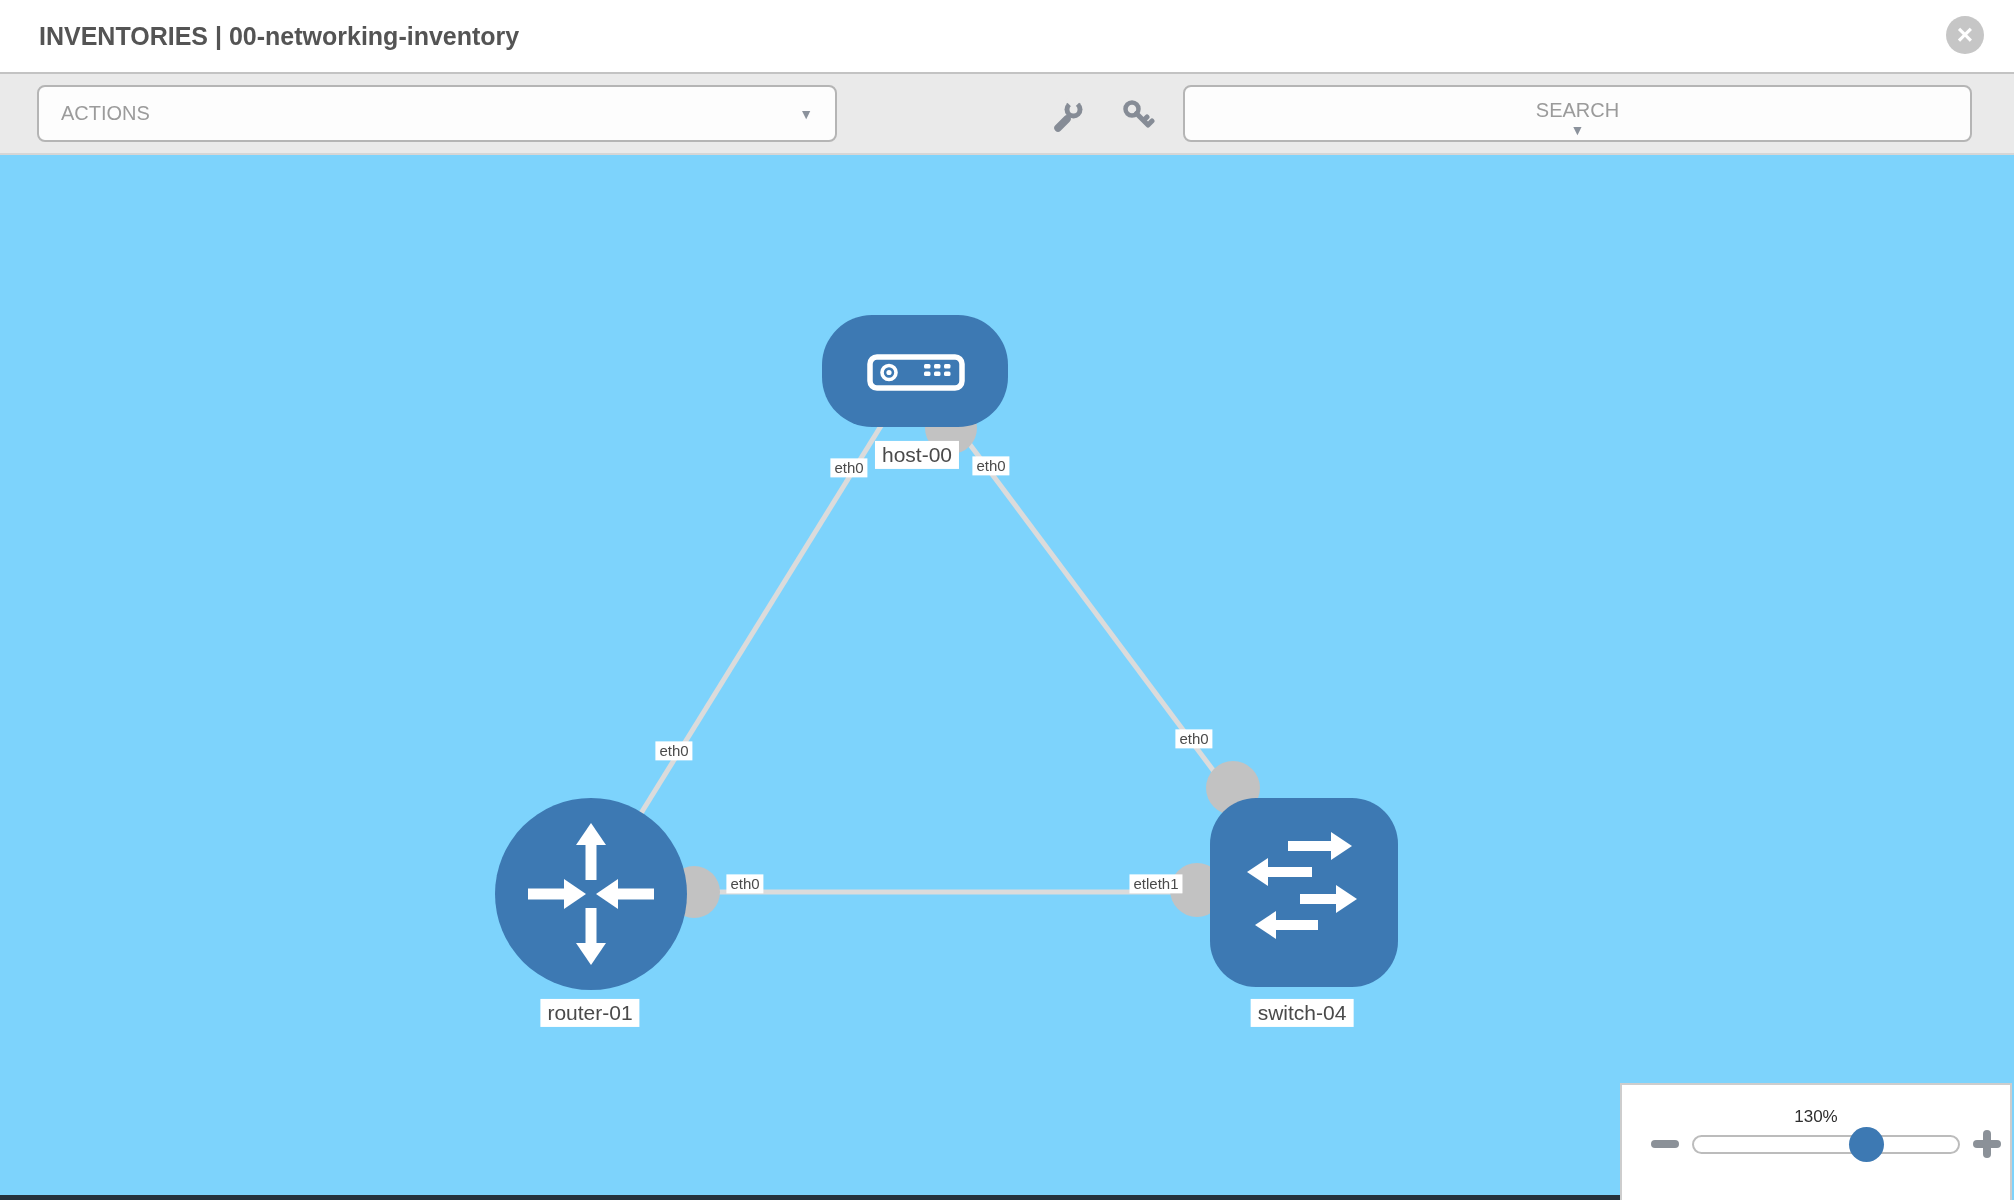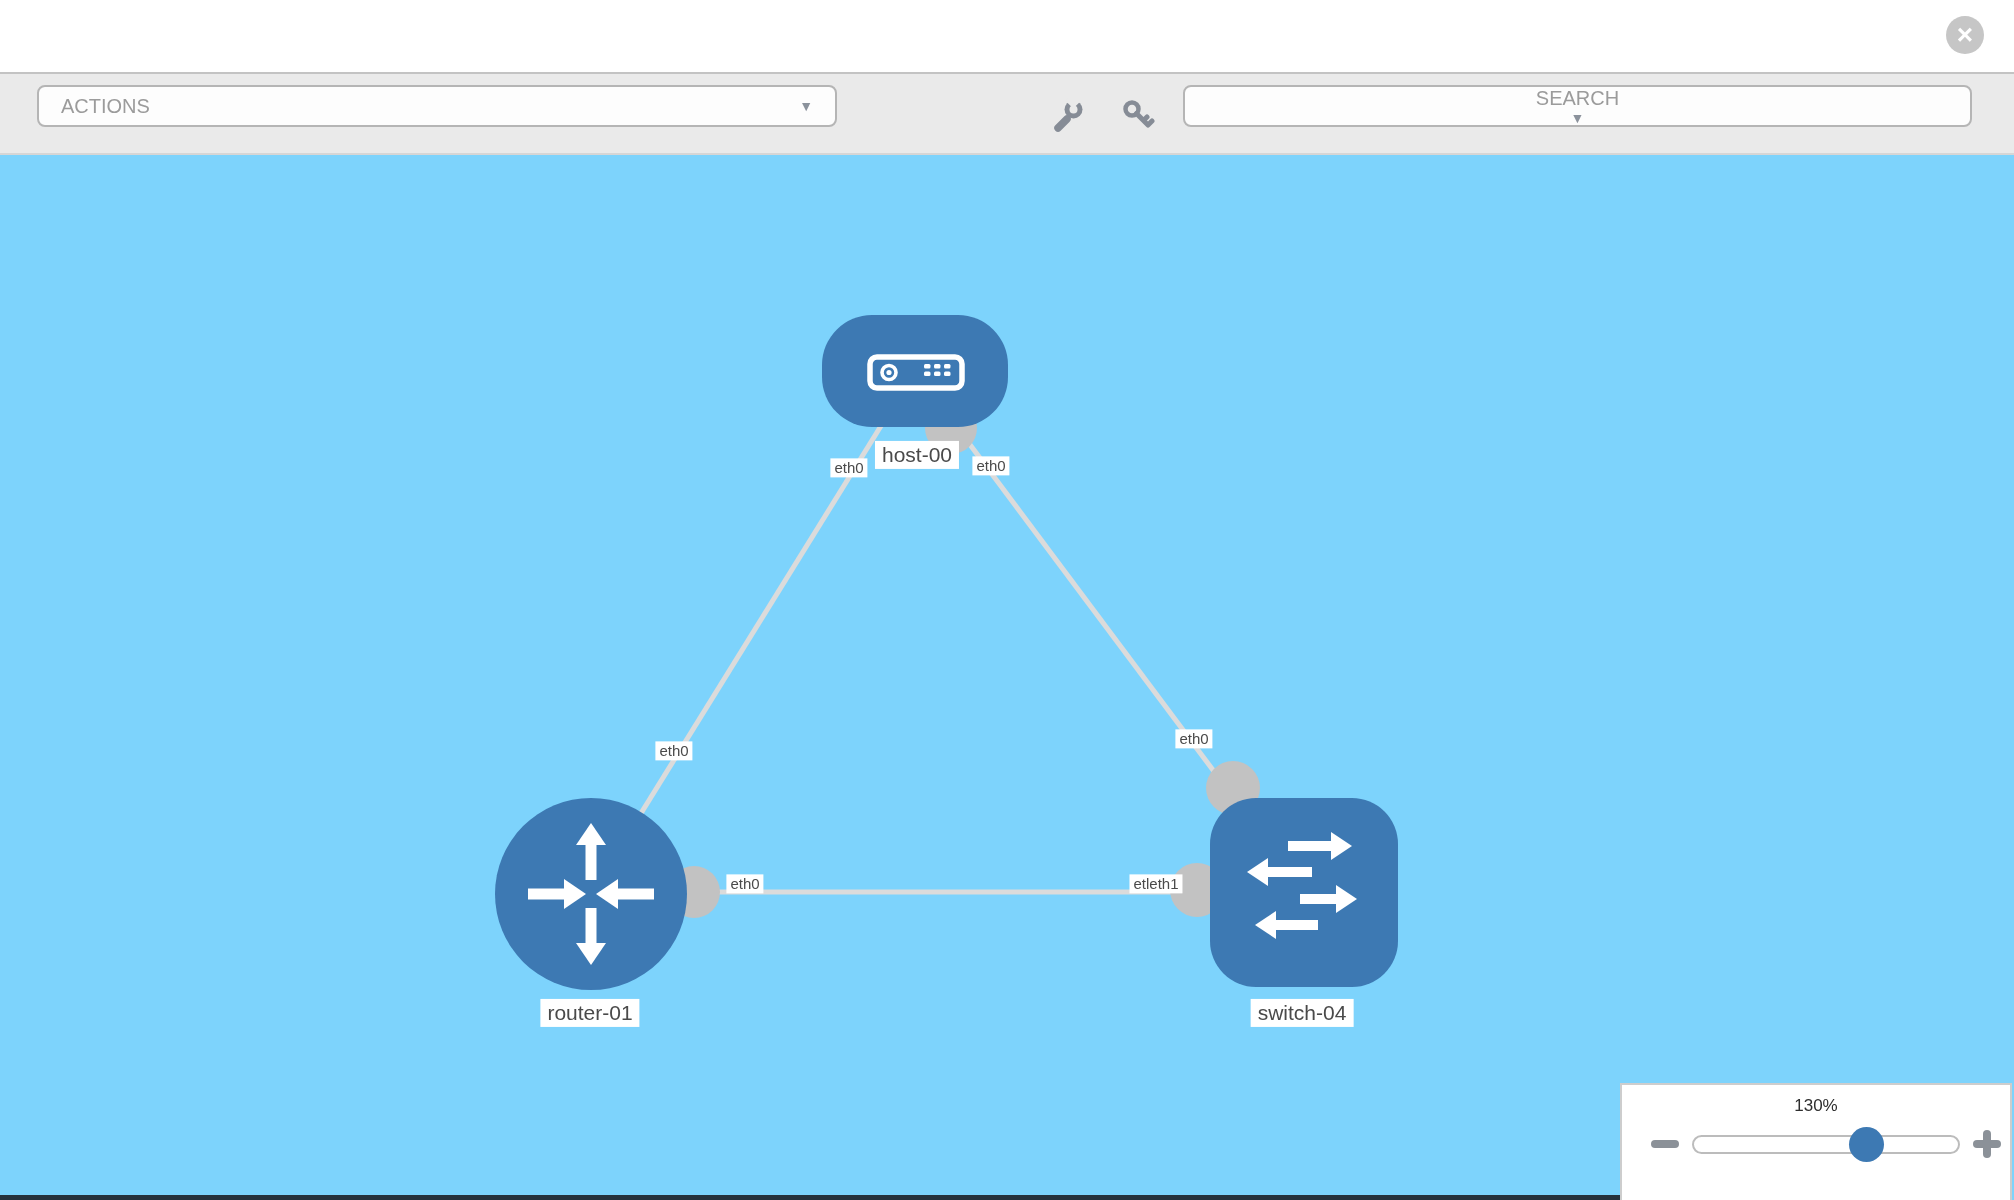--- a/index.html
+++ b/index.html
@@ -10,23 +10,23 @@
   .header{position:absolute;top:0;left:0;width:100%;height:72px;background:#fff;}
   .page-title{position:absolute;left:39px;top:0;height:72px;line-height:72px;
               font-size:25px;font-weight:bold;color:#545454;white-space:nowrap;}
   .close-btn{position:absolute;right:30px;top:16px;width:38px;height:38px;border:none;padding:0;
              border-radius:50%;background:#c6c6c6;color:#fff;font-size:28px;font-weight:bold;
              line-height:36px;text-align:center;cursor:pointer;}
 
   
   .toolbar{position:absolute;top:72px;left:0;width:100%;height:83px;background:#eaeaea;
            border-top:2px solid #c3c3c3;border-bottom:2px solid #d6d6d6;box-sizing:border-box;}
-  .select{position:absolute;top:11px;height:42px;background:#fdfdfd;border:2px solid #b5b5b5;
+  .select{position:absolute;top:11px;height:57px;background:#fdfdfd;border:2px solid #b5b5b5;
           border-radius:8px;box-sizing:border-box;font-size:20px;color:#9b9b9b;
-          display:flex;align-items:center;justify-content:space-between;padding:0 22px;cursor:pointer;}
+          display:flex;align-items:center;justify-content:space-between;padding:12px 22px;cursor:pointer;}
   .select.actions{left:37px;width:800px;}
   .select.search{left:1183px;width:789px;flex-direction:column;}
   .caret{color:#8b929c;font-size:14px;}
   .tool-icon{position:absolute;top:19px;width:44px;height:44px;display:flex;align-items:center;
              justify-content:center;cursor:pointer;background:none;border:none;padding:0;}
   .tool-icon.wrench{left:1046px;}
   .tool-icon.key{left:1116px;}
 
   
   .canvas{position:absolute;top:155px;left:0;width:2014px;height:1045px;background:#7dd3fc;}
@@ -35,39 +35,40 @@
   .topo .port{fill:#c2c2c2;}
 
   .chip{position:absolute;transform:translate(-50%,-50%);background:#ffffff;color:#4a4a4a;
         white-space:nowrap;line-height:1.15;}
   .chip.name{font-size:21px;padding:2px 7px;}
   .chip.iface{font-size:15px;padding:1px 4px;}
 
   
   .zoom-panel{position:absolute;left:1620px;top:928px;width:392px;height:122px;background:#fff;
               border:2px solid #cdcdcd;box-sizing:border-box;}
-  .zoom-level{margin-top:11px;text-align:center;font-size:17px;color:#2e2e2e;}
+  .zoom-level{margin-top:22px;text-align:center;font-size:17px;color:#2e2e2e;}
   .zoom-btn{position:absolute;width:34px;height:34px;background:none;border:none;padding:0;cursor:pointer;}
   .zoom-btn.minus{left:26px;top:42px;}
   .zoom-btn.plus{left:348px;top:42px;}
   .hbar{position:absolute;left:3px;top:13px;width:28px;height:8px;border-radius:4px;background:#8b9198;}
   .vbar{position:absolute;left:13px;top:3px;width:8px;height:28px;border-radius:4px;background:#8b9198;}
   .slider-track{position:absolute;left:70px;top:50px;width:268px;height:19px;background:#fff;
                 border:2px solid #bcbcbc;border-radius:10px;box-sizing:border-box;cursor:pointer;}
   .slider-thumb{position:absolute;left:155px;top:-10px;width:35px;height:35px;border-radius:50%;
                 background:#3d79b3;cursor:grab;}
 
   .footer-strip{position:absolute;left:0;top:1040px;width:1620px;height:5px;background:#25313c;}
 </style>
 </head>
 <body>
 
 <div class="app">
 
   <div class="header">
+    <div class="page-title">INVENTORIES | 00-networking-inventory</div>
     <button class="close-btn">
       <span>×</span>
     </button>
   </div>
 
   <div class="toolbar">
     <div class="select actions">
       <span>ACTIONS</span>
       <span class="caret">▼</span>
     </div>

